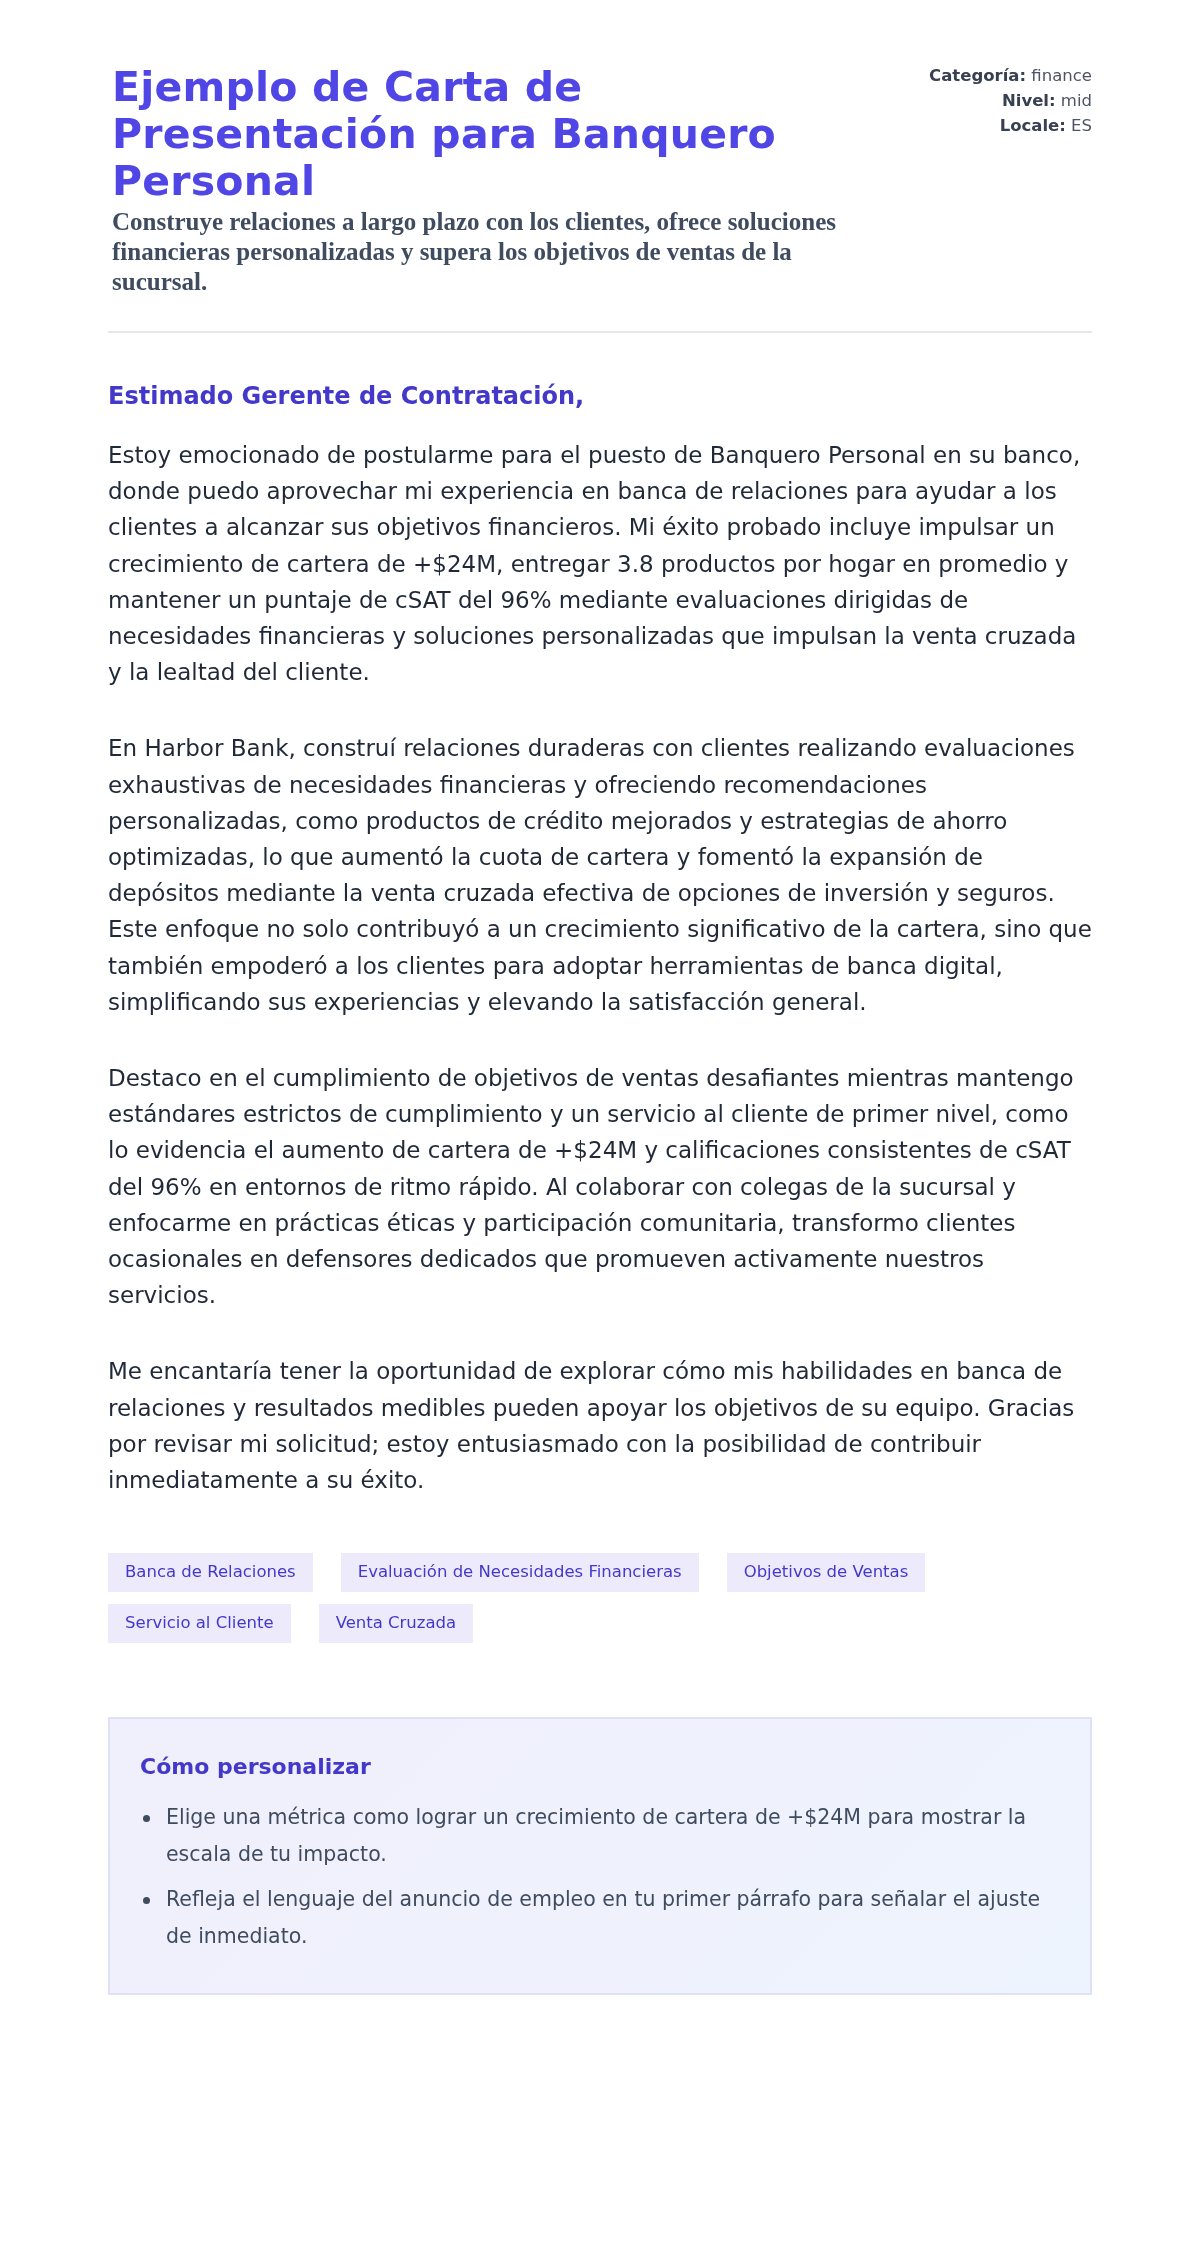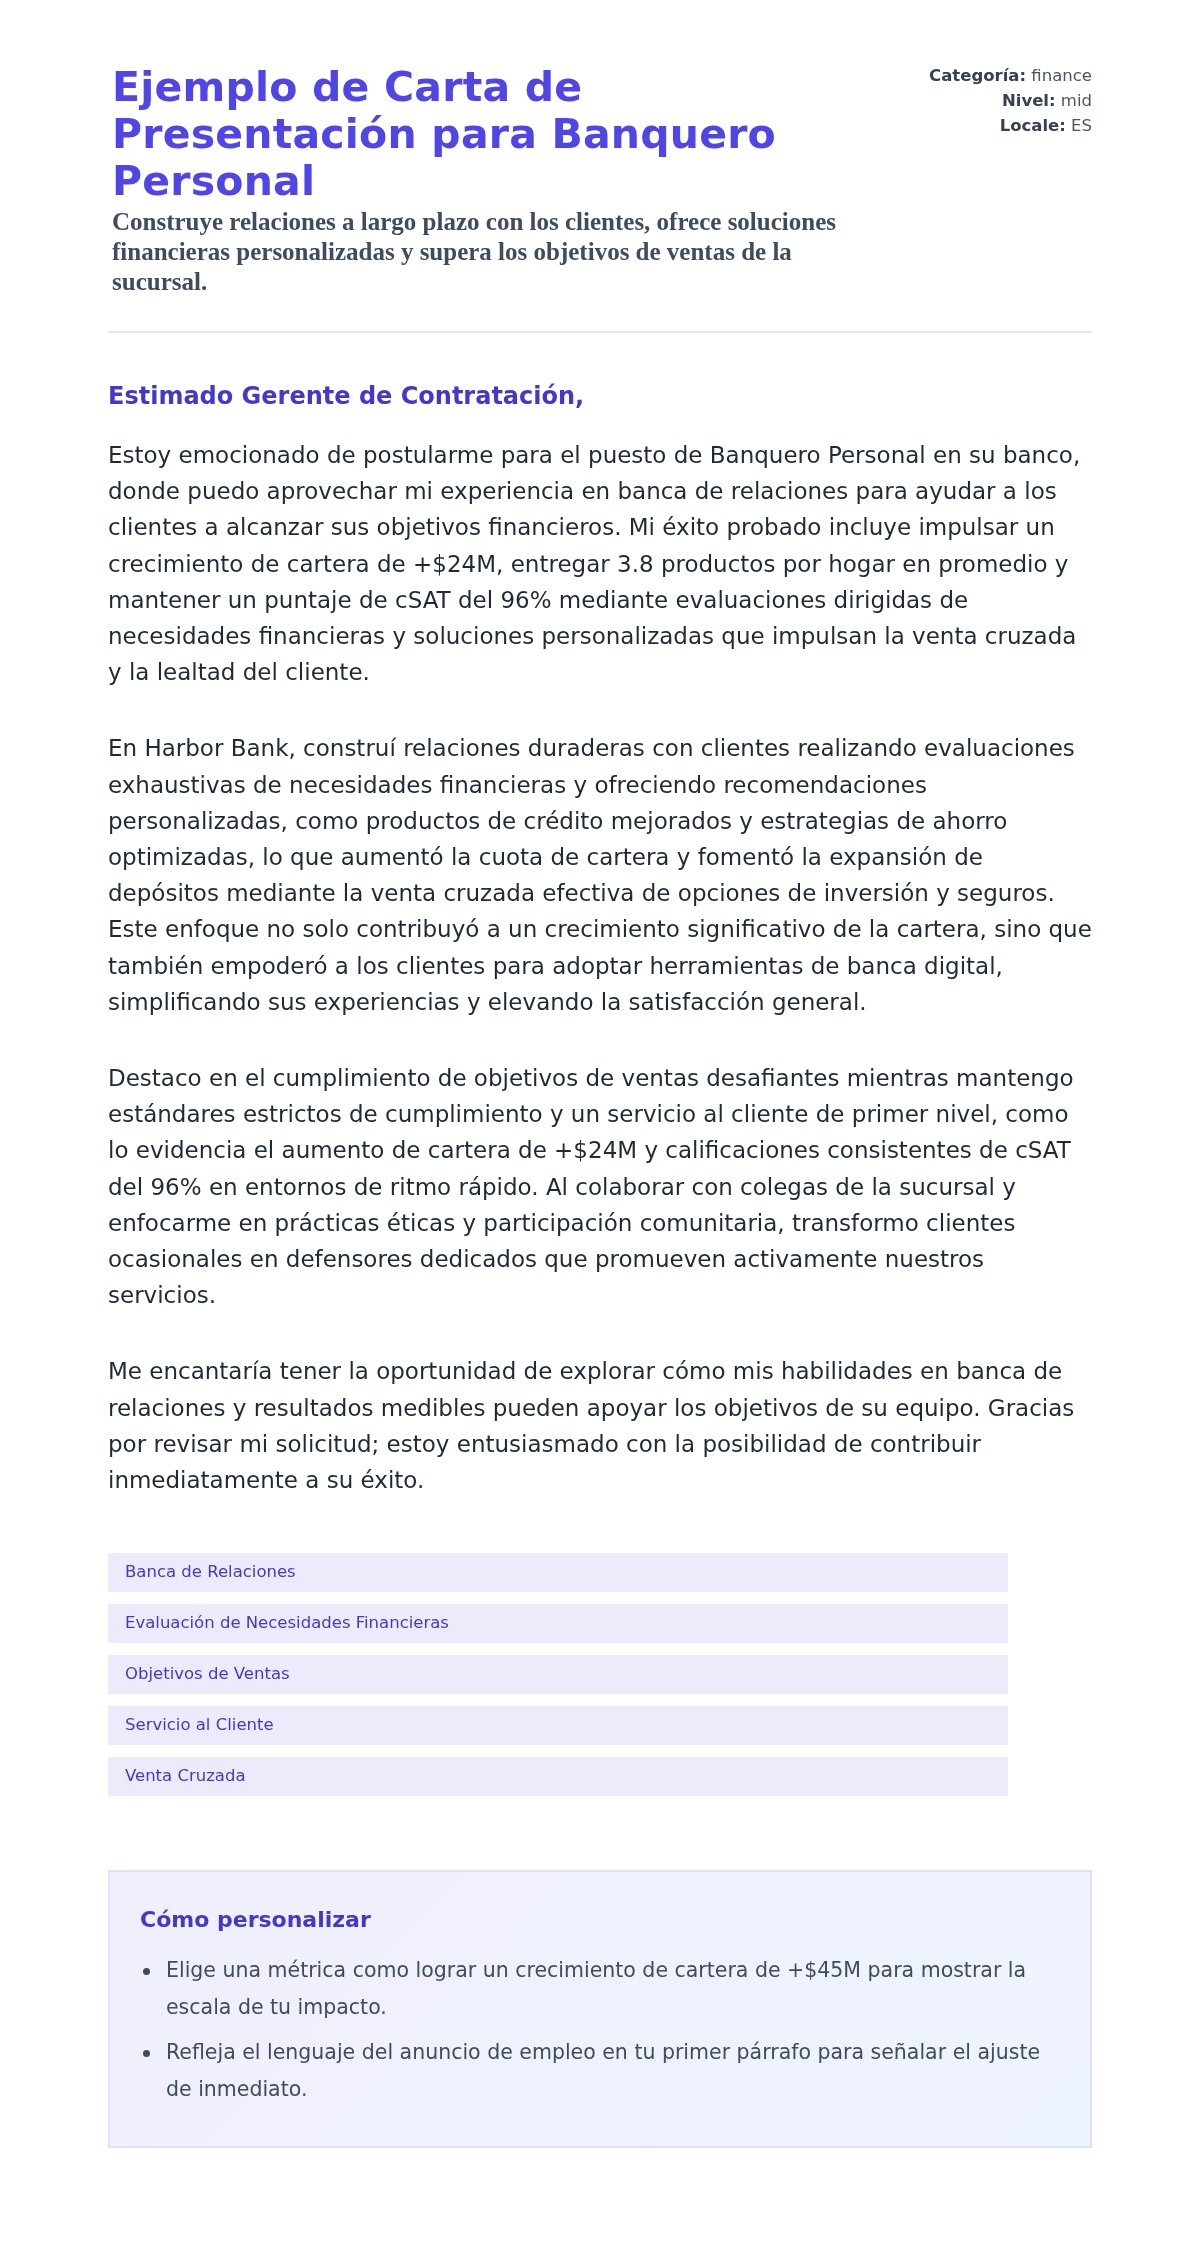--- a/index.html
+++ b/index.html
@@ -71,23 +71,22 @@
     .sig-title {
       margin-top: 14px;
       font-size: 20.5px;
       color: #4b5563;
       line-height: 26px;
     }
     .tags {
       margin-top: 55px;
       display: flex;
       flex-wrap: wrap;
-      gap: 12px 12px;
+      gap: 12px 28px;
       width: 900px;
-      flex-direction: column;
     }
     .tag {
       background: #edebfb;
       color: #4338ca;
       font-size: 16.5px;
       line-height: 20px;
       padding: 9px 17px 10px 17px;
       cursor: pointer;
     }
     .tips {
@@ -164,18 +163,18 @@
     <span class="tag">Banca de Relaciones</span>
     <span class="tag">Evaluación de Necesidades Financieras</span>
     <span class="tag">Objetivos de Ventas</span>
     <span class="tag">Servicio al Cliente</span>
     <span class="tag">Venta Cruzada</span>
   </div>
 
   <aside class="tips">
     <h3 class="tips-title">Cómo personalizar</h3>
     <ul>
-      <li>Elige una métrica como lograr un crecimiento de cartera de +$45M para mostrar la escala de tu impacto.</li>
+      <li>Elige una métrica como lograr un crecimiento de cartera de +$24M para mostrar la escala de tu impacto.</li>
       <li>Refleja el lenguaje del anuncio de empleo en tu primer párrafo para señalar el ajuste de inmediato.</li>
     </ul>
   </aside>
 
 </div>
 
 </body></html>

